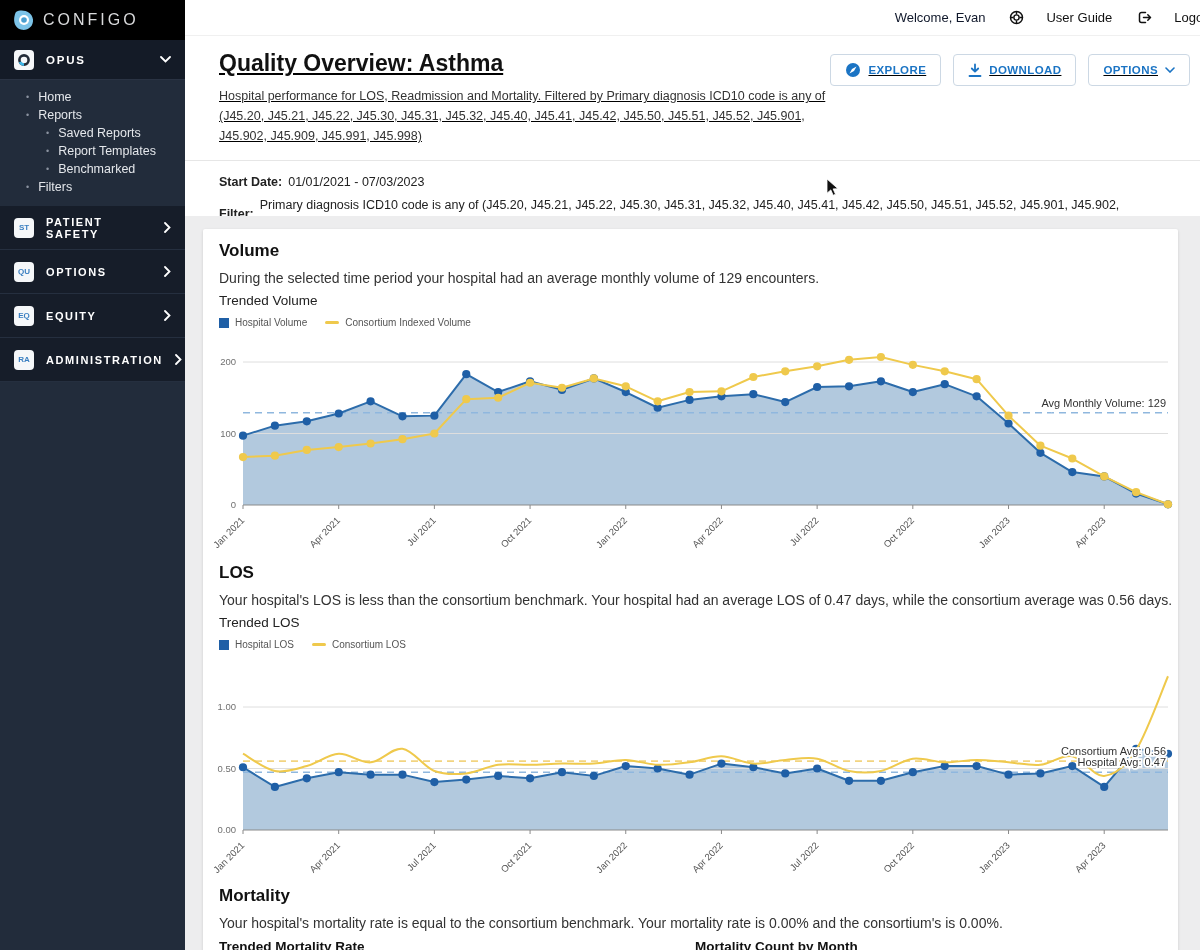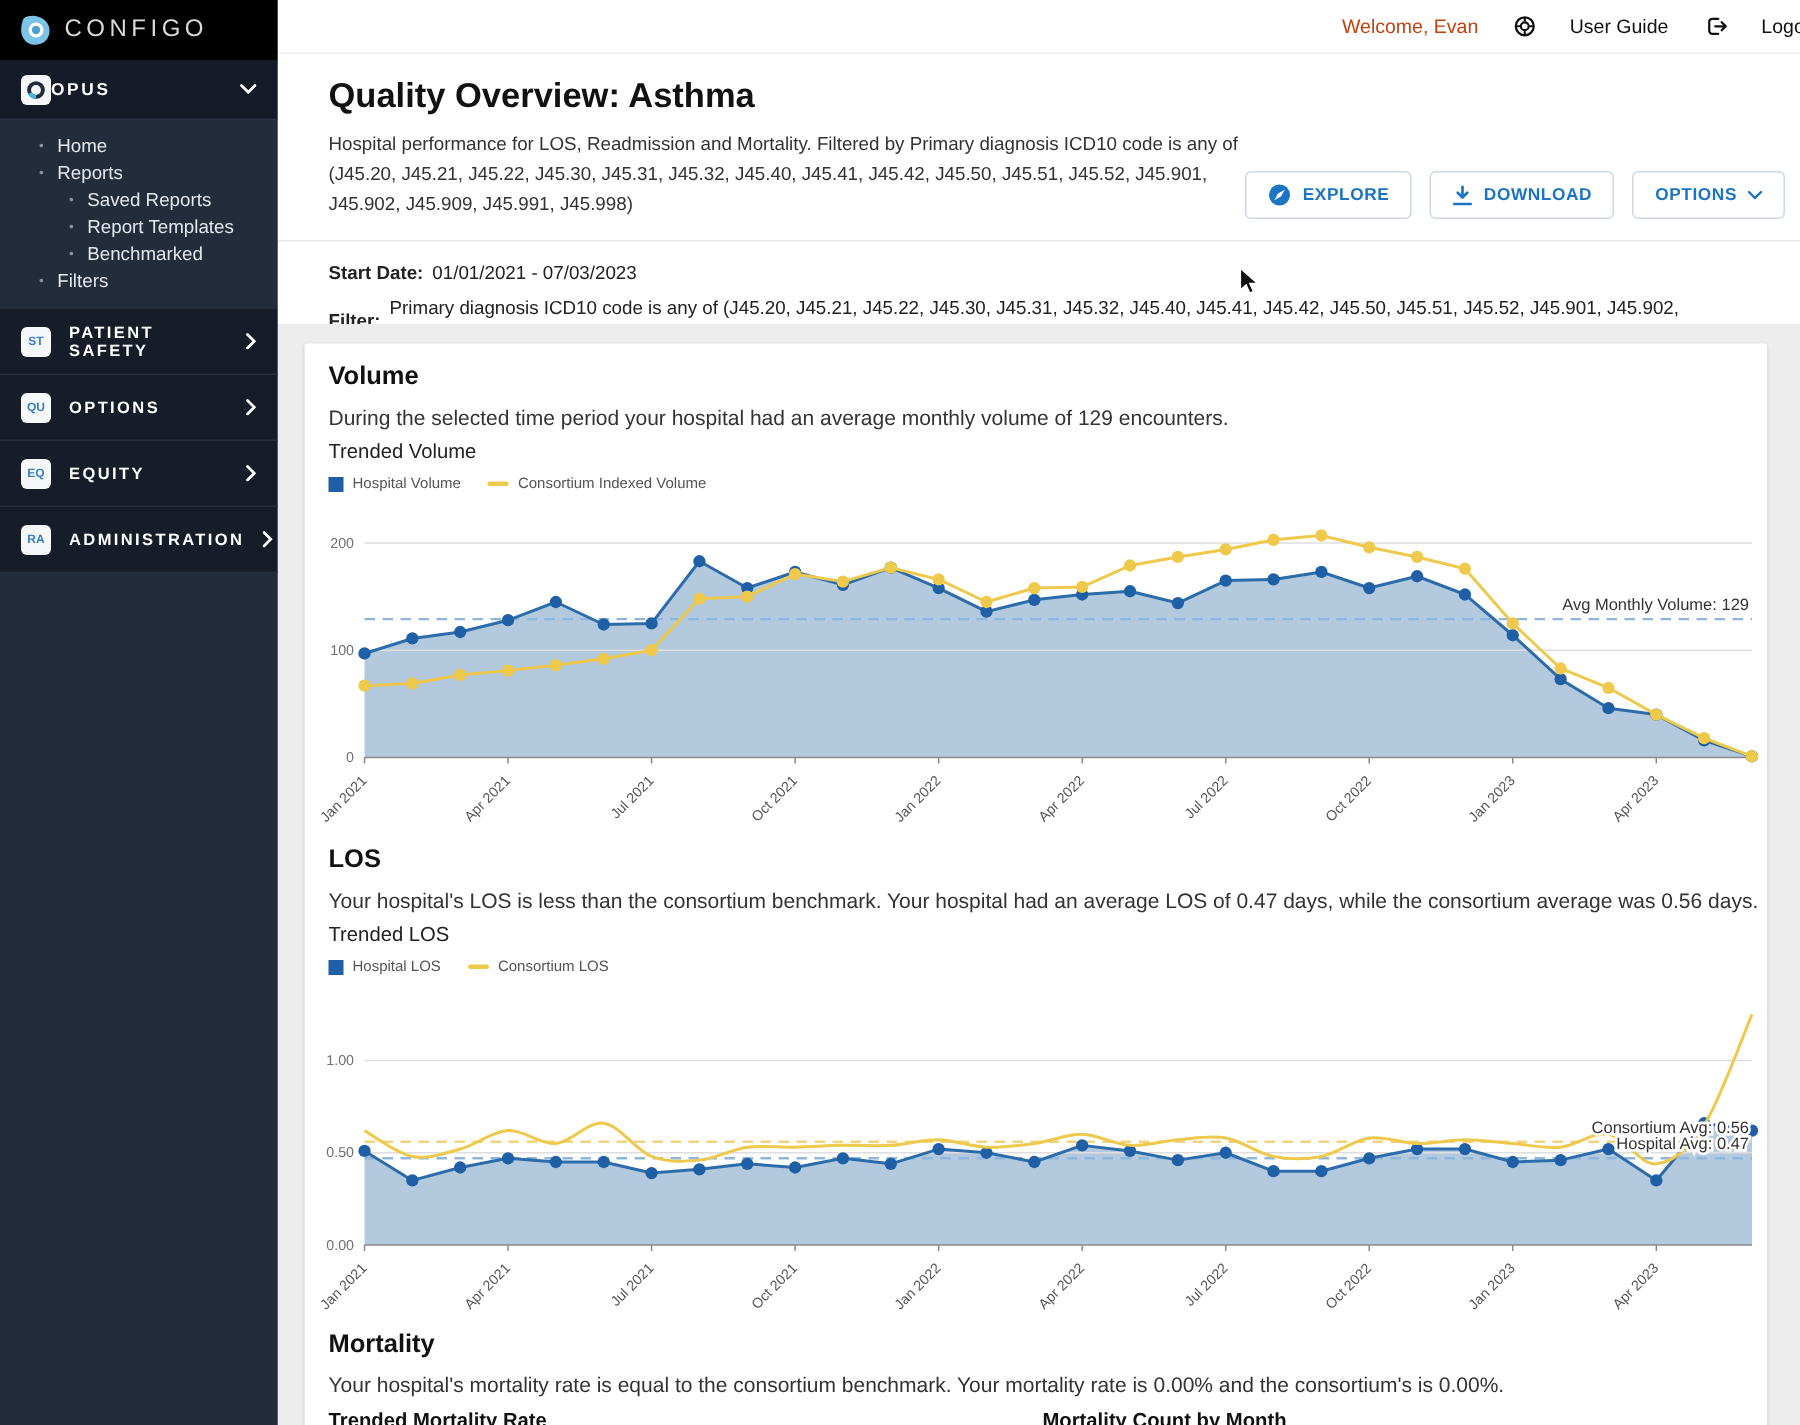--- a/index.html
+++ b/index.html
@@ -3,41 +3,41 @@
 <meta charset="utf-8">
 <style>
   html,body{margin:0;padding:0;width:1200px;height:950px;overflow:hidden;background:#fff;
     font-family:"Liberation Sans", sans-serif;}
   *{box-sizing:border-box;}
 
   
   .sidebar{position:absolute;left:0;top:0;width:185px;height:950px;background:#0c4a6e;z-index:5;}
   .logobar{height:40px;background:#000;display:flex;align-items:center;padding-left:12px;gap:7px;}
   .logotext{color:#d9dadc;font-size:16px;letter-spacing:3px;font-weight:400;}
-  .opus-row{height:40px;background:#141b27;display:flex;align-items:center;padding:0 14px;border-bottom:1px solid #2a3343;cursor:pointer;}
+  .opus-row{height:40px;background:#141b27;display:flex;align-items:center;padding:0 14px;gap:12px;border-bottom:1px solid #2a3343;cursor:pointer;}
   .opus-label{color:#fff;font-size:11.5px;font-weight:700;letter-spacing:1.8px;flex:1;}
   .subpanel{background:#222c3b;padding:8px 0 10px 0;}
   .nav-item{display:flex;align-items:center;height:18px;color:#e4e7eb;font-size:12.5px;cursor:pointer;margin:0 0 0 0;padding:2px 0;}
   .nav-item .bullet{color:#8b93a0;font-size:9px;margin-right:9px;}
   .lvl1{padding-left:26px;}
   .lvl2{padding-left:46px;}
   .side-section{height:44px;display:flex;align-items:center;padding:0 14px;gap:12px;border-bottom:1px solid #252f3f;background:#161d29;cursor:pointer;}
   .side-fill{background:#222c3b;height:570px;}
   .sq-icon{width:20px;height:20px;background:#f5f7f9;border-radius:4px;display:flex;align-items:center;justify-content:center;
     font-size:8px;font-weight:700;color:#3a7fc1;letter-spacing:0;flex-shrink:0;}
   .side-label{color:#fff;font-size:11px;font-weight:700;letter-spacing:1.6px;flex:1;}
   .chev{flex-shrink:0;display:flex;}
 
   
   .main{position:absolute;left:185px;top:0;right:0;bottom:0;background:#fff;}
   .topbar{height:36px;display:flex;align-items:center;justify-content:flex-end;gap:24px;padding-right:0;border-bottom:1px solid #f0f0f0;
     position:relative;width:1029px;}
-  .topbar .welcome{font-size:13px;color:#c2410c;}
+  .topbar .welcome{font-size:13px;color:#0f172a;}
   .toplink{display:flex;align-items:center;gap:22px;font-size:13px;color:#111;font-weight:400;cursor:pointer;white-space:nowrap;}
-  .titleblock{display:flex;justify-content:space-between;align-items:flex-end;padding:14px 10px 0 34px;}
+  .titleblock{display:flex;justify-content:space-between;align-items:flex-start;padding:14px 10px 0 34px;text-decoration:underline;}
   h1.pagetitle{margin:0 0 9px 0;font-size:23px;font-weight:700;color:#111;}
   .pagedesc{font-size:12.5px;color:#333;line-height:1.6;max-width:700px;}
   .btnrow{display:flex;gap:12px;margin-top:4px;padding-right:0;}
   .btn{display:flex;align-items:center;gap:7px;border:1px solid #ccd8e4;border-radius:4px;background:#fff;color:#1b74c4;
     font-size:11.5px;font-weight:700;letter-spacing:.4px;padding:7px 14px;cursor:pointer;white-space:nowrap;}
   .divider{border:none;border-top:1px solid #e6e6e6;margin:14px 0 0 0;}
   .metablock{padding:12px 15px 14px 34px;font-size:12.5px;color:#222;line-height:1.5;}
   .metarow{display:flex;margin-bottom:4px;align-items:center;}
   .metalabel{font-weight:700;margin-right:6px;white-space:nowrap;}
   .metaval{color:#222;}

